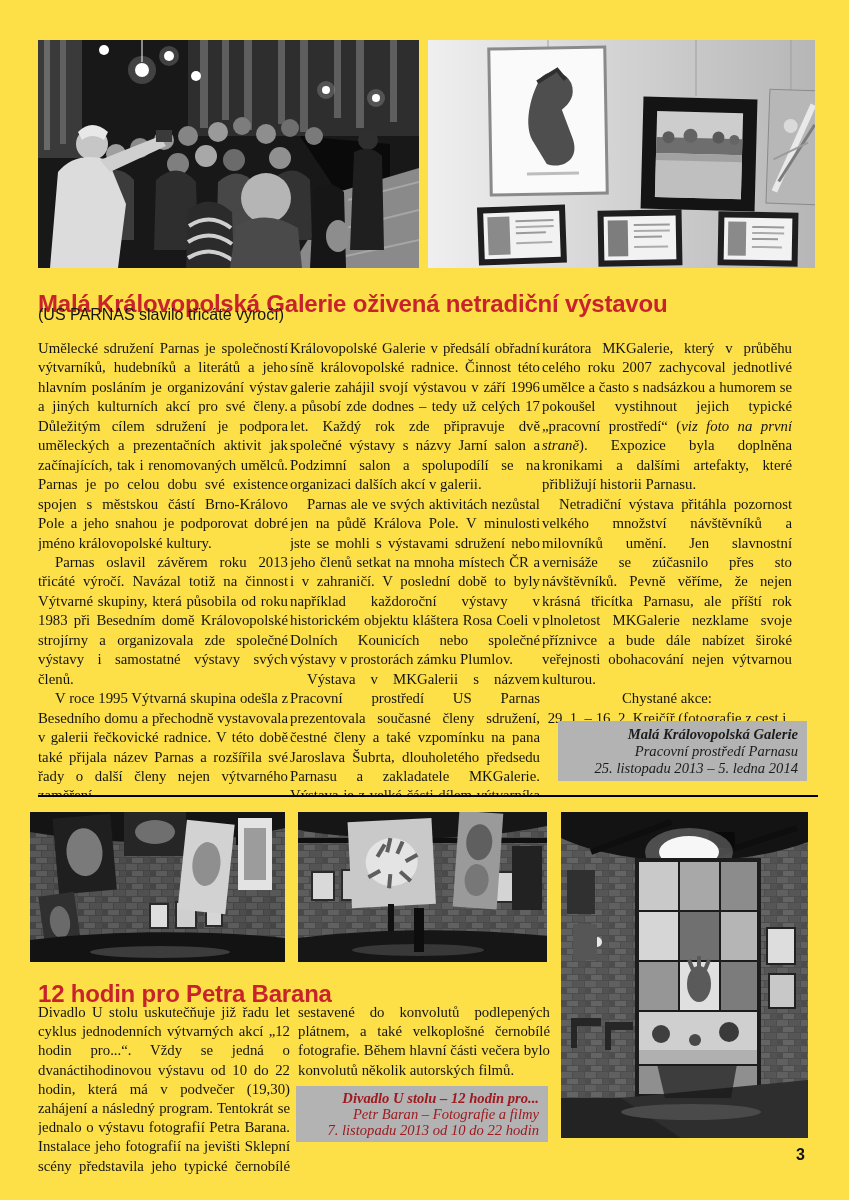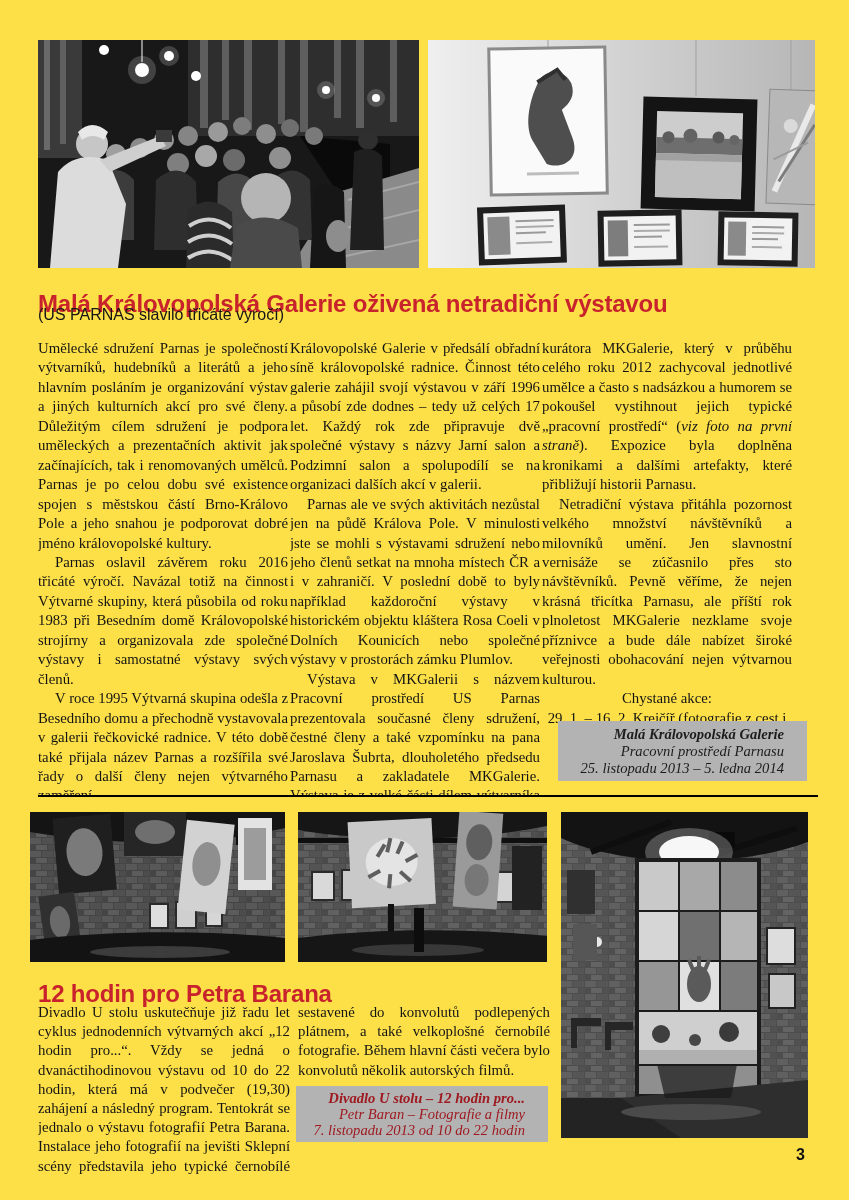--- a/index.html
+++ b/index.html
@@ -42,21 +42,21 @@
     position:absolute;left:38px;top:1003px;width:512px;height:176px;
     display:flex;gap:8px;
     font-size:14.8px;line-height:19.2px;text-align:justify;
   }
   .cols2 .col{width:252px;}
   .cols2 p{margin:0;text-indent:0;}
   .rule{position:absolute;left:38px;top:795px;width:780px;height:2px;background:#000;}
   .infobox{
     position:absolute;background:var(--box-bg);
     box-sizing:border-box;text-align:right;font-style:italic;
-    font-size:14.6px;line-height:16.8px;padding:5px 23px 4px 6px;overflow:hidden;
+    font-size:14.6px;line-height:16.8px;padding:5px 9px 4px 6px;overflow:hidden;
   }
   #infobox1{left:558px;top:721px;width:249px;height:60px;color:#1c1c1c;}
   #infobox2{left:296px;top:1086px;width:252px;height:56px;color:var(--caption-red);line-height:16.2px;padding-top:4px;}
   .infobox .bline{font-weight:bold;}
   .pagenum{
     position:absolute;right:44px;top:1146px;
     font-family:"Liberation Sans", sans-serif;font-weight:bold;font-size:16px;color:#111;
   }
   em{font-style:italic;}
 </style>
@@ -223,31 +223,31 @@
       </g>
     </svg>
   </div>
 
   <h1 class="headline" id="headline1">Malá Královopolská Galerie oživená netradiční výstavou</h1>
   <div class="subheadline">(US PARNAS slavilo třicáté výročí)</div>
 
   <div class="cols">
     <div class="col">
       <p class="noindent">Umělecké sdružení Parnas je společností výtvarníků, hudebníků a literátů a jeho hlavním posláním je organizování výstav a jiných kulturních akcí pro své členy. Důležitým cílem sdružení je podpora uměleckých a prezentačních aktivit jak začínajících, tak i renomovaných umělců. Parnas je po celou dobu své existence spojen s městskou částí Brno-Královo Pole a jeho snahou je podporovat dobré jméno královopolské kultury.</p>
-      <p>Parnas oslavil závěrem roku 2016 třicáté výročí. Navázal totiž na činnost Výtvarné skupiny, která působila od roku 1983 při Besedním domě Královopolské strojírny a organizovala zde společné výstavy i samostatné výstavy svých členů.</p>
+      <p>Parnas oslavil závěrem roku 2013 třicáté výročí. Navázal totiž na činnost Výtvarné skupiny, která působila od roku 1983 při Besedním domě Královopolské strojírny a organizovala zde společné výstavy i samostatné výstavy svých členů.</p>
       <p>V roce 1995 Výtvarná skupina odešla z Besedního domu a přechodně vystavovala v galerii řečkovické radnice. V této době také přijala název Parnas a rozšířila své řady o další členy nejen výtvarného zaměření.</p>
 
     </div>
     <div class="col">
       <p class="noindent">Královopolské Galerie v předsálí obřadní síně královopolské radnice. Činnost této galerie zahájil svojí výstavou v září 1996 a působí zde dodnes – tedy už celých 17 let. Každý rok zde připravuje dvě společné výstavy s názvy Jarní salon a Podzimní salon a spolupodílí se na organizaci dalších akcí v galerii.</p>
       <p>Parnas ale ve svých aktivitách nezůstal jen na půdě Králova Pole. V minulosti jste se mohli s výstavami sdružení nebo jeho členů setkat na mnoha místech ČR a i v zahraničí. V poslední době to byly například každoroční výstavy v historickém objektu kláštera Rosa Coeli v Dolních Kounicích nebo společné výstavy v prostorách zámku Plumlov.</p>
       <p>Výstava v MKGalerii s názvem Pracovní prostředí US Parnas prezentovala současné členy sdružení, čestné členy a také vzpomínku na pana Jaroslava Šubrta, dlouholetého předsedu Parnasu a zakladatele MKGalerie. Výstava je z velké části dílem výtvarníka a fotografa Martina Foretníka, současného</p>
     </div>
     <div class="col">
-      <p class="noindent"><span>kurátora MKGalerie, který v průběhu celého roku 2012 zachycoval jednotlivé umělce a často s nadsázkou a humorem se pokoušel vystihnout jejich typické „pracovní prostředí“ (</span><em>viz foto na první straně</em><span>). Expozice byla doplněna kronikami a dalšími artefakty, které přibližují historii Parnasu.</span></p>
+      <p class="noindent"><span>kurátora MKGalerie, který v průběhu celého roku 2007 zachycoval jednotlivé umělce a často s nadsázkou a humorem se pokoušel vystihnout jejich typické „pracovní prostředí“ (</span><em>viz foto na první straně</em><span>). Expozice byla doplněna kronikami a dalšími artefakty, které přibližují historii Parnasu.</span></p>
       <p>Netradiční výstava přitáhla pozornost velkého množství návštěvníků a milovníků umění. Jen slavnostní vernisáže se zúčasnilo přes sto návštěvníků. Pevně věříme, že nejen krásná třicítka Parnasu, ale příští rok plnoletost MKGalerie nezklame svoje příznivce a bude dále nabízet široké veřejnosti obohacování nejen výtvarnou kulturou.</p>
       <p class="eventline">Chystané akce:</p>
       <p class="eventline">29. 1. – 16. 2. Krejčíř (fotografie z cest i domova) vzpomínková výstava</p>
       <p class="eventline">26. 2. – 16. 3. Pacáková – oleje</p>
     </div>
   </div>
 
   <div class="infobox" id="infobox1">
     <div class="bline">Malá Královopolská Galerie</div>
     <div>Pracovní prostředí Parnasu</div>

